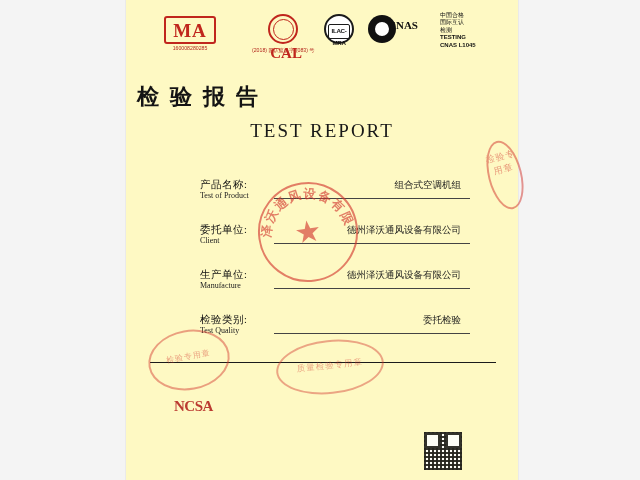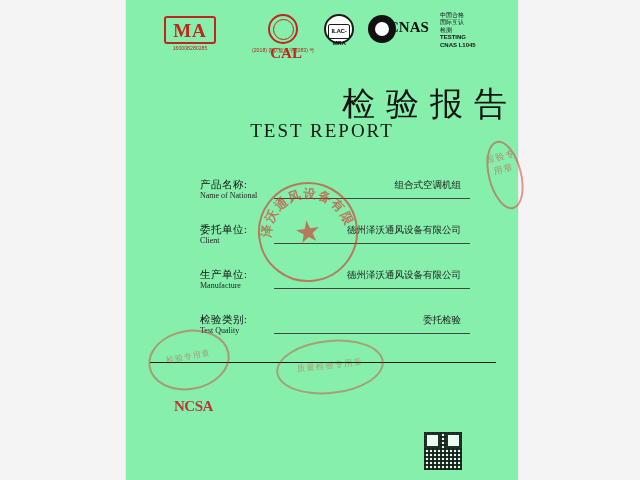--- a/index.html
+++ b/index.html
@@ -19,21 +19,21 @@
     height: 480px;
     background: #f2f2f2;
   }
   
   .sheet {
     position: absolute;
     left: 126px;
     top: 0px;
     width: 392px;
     height: 480px;
-    background: #86efac;
+    background: #fef9c3;
     box-shadow: 0 0 0 1px #eaeaea;
   }
   .side-gray-left {
     position: absolute;
     left: 0; top: 0; width: 126px; height: 480px;
     background: #f4f4f4;
   }
   .side-gray-right {
     position: absolute;
     right: 0; top: 0; width: 122px; height: 480px;
@@ -149,21 +149,21 @@
     left: 7px; top: 7px;
     width: 14px; height: 14px;
     border-radius: 50%;
     background: #fff;
   }
   .cnas-text {
     position: absolute;
     left: 20px; top: 5px;
     font-family: "Liberation Serif", serif;
     font-weight: bold;
-    font-size: 15px;
+    font-size: 11px;
     color: #111;
     letter-spacing: 0px;
   }
   .cnas-side {
     position: absolute;
     left: 72px; top: -2px;
     text-align: left;
     line-height: 7.4px;
   }
   .cnas-side div {
@@ -173,24 +173,24 @@
   }
   .cnas-side .bold {
     font-weight: bold;
   }
 
   
   .title-cn {
     position: absolute;
     top: 82px;
     width: 392px;
-    text-align: right;
-    font-family: "Liberation Serif", serif;
-    font-weight: normal;
-    font-size: 33px;
+    text-align: left;
+    font-family: "Liberation Serif", serif;
+    font-weight: bold;
+    font-size: 22px;
     letter-spacing: 11px;
     text-indent: 11px;
     color: #141414;
   }
   .title-en {
     position: absolute;
     top: 120px;
     width: 392px;
     text-align: center;
     font-family: "Liberation Serif", serif;
@@ -455,21 +455,21 @@
       </div>
     </div>
 
     <div class="title-cn">检验报告</div>
     <div class="title-en">TEST REPORT</div>
 
     <div class="fields">
 
       <div class="field">
         <div class="label-cn">产品名称:</div>
-        <div class="label-en">Name of National</div>
+        <div class="label-en">Test of Product</div>
         <div class="value">组合式空调机组</div>
         <div class="rule"></div>
       </div>
 
       <div class="field">
         <div class="label-cn">委托单位:</div>
         <div class="label-en">Client</div>
         <div class="value">德州泽沃通风设备有限公司</div>
         <div class="rule"></div>
       </div>

